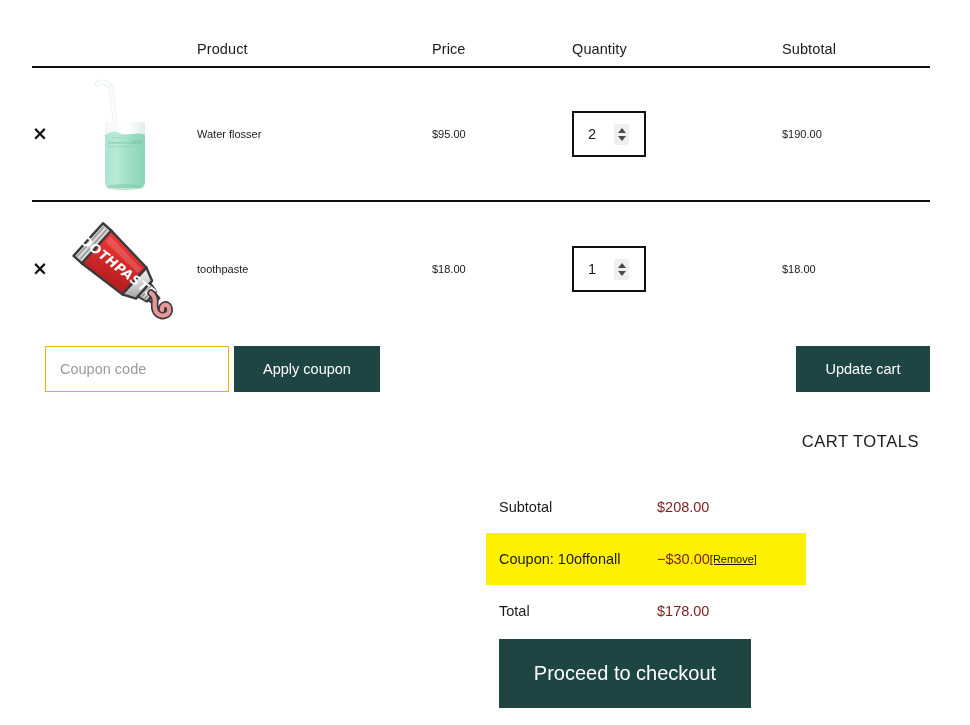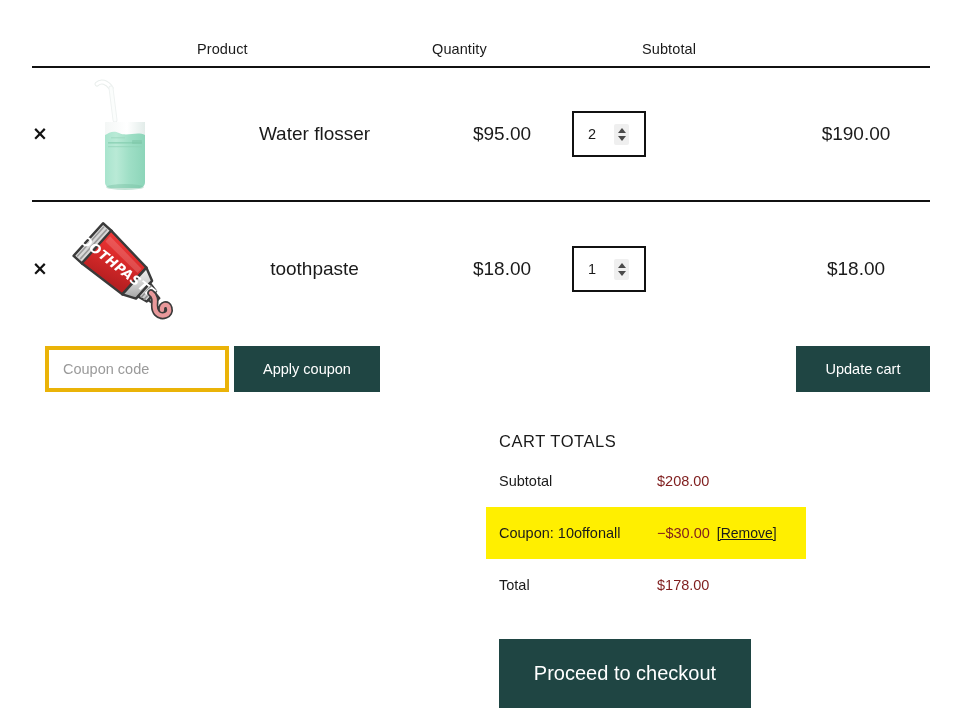--- a/index.html
+++ b/index.html
@@ -58,23 +58,22 @@
     font-size: 19px;
     font-weight: bold;
     line-height: 1;
     color: #111111;
     cursor: pointer;
     font-family: "DejaVu Sans", sans-serif;
     user-select: none;
   }
 
   .cell-text {
-    font-size: 19px;
-    color: #1a1a1a;
-    text-align: center;
+    font-size: 11px;
+    color: #1a1a1a;
   }
 
   .thumb-wrap {
     display: flex;
     align-items: center;
     justify-content: flex-start;
     height: 100%;
     overflow: visible;
   }
 
@@ -121,21 +120,21 @@
     top: 346px;
     width: 885px;
     height: 46px;
   }
   .coupon-input {
     position: absolute;
     left: 0; top: 0;
     width: 184px;
     height: 46px;
     box-sizing: border-box;
-    border: 4px solid #eab308;
+    border: 1px solid #eab308;
     background: #ffffff;
     font-family: "Liberation Sans", sans-serif;
     font-size: 14.5px;
     color: #1a1a1a;
     padding: 0 14px;
     outline: none;
   }
   .coupon-input::placeholder { color: #9a9a9a; }
 
   .btn {
@@ -165,21 +164,22 @@
   .cart-totals {
     position: absolute;
     left: 499px;
     top: 432px;
     width: 420px;
   }
   .totals-title {
     font-size: 16.5px;
     letter-spacing: 0.55px;
     color: #1a1a1a;
-    margin-bottom: 16px;
+    margin-bottom: 42px;
+    text-align: right;
   }
   .totals-row {
     display: flex;
     align-items: center;
     height: 28px;
     margin-bottom: 24px;
   }
   .totals-row.highlight {
     background: #ffef00;
     margin-left: -13px;
@@ -193,44 +193,44 @@
     width: 158px;
     flex: none;
     font-size: 14.5px;
     color: #1a1a1a;
   }
   .totals-value {
     font-size: 14.5px;
     color: #7f1d1d;
   }
   .remove-link {
-    font-size: 14px;
+    font-size: 11px;
     color: #1a1a1a;
     text-decoration: underline;
-    margin-left: 7px;
     cursor: pointer;
   }
   .btn-checkout {
     position: absolute;
     left: 499px;
     top: 639px;
     width: 252px;
     height: 69px;
     font-size: 20px;
   }
 </style>
 </head>
 <body>
 
 <div class="cart-table">
 
   <div class="cart-head">
     <div class="th col-remove"></div>
     <div class="th col-thumb"></div>
     <div class="th col-product">Product</div>
+    <div class="th col-price">Price</div>
     <div class="th col-qty">Quantity</div>
     <div class="th col-subtotal">Subtotal</div>
   </div>
 
   <div class="cart-row row-1">
     <div class="col-remove">
       <span class="remove-x">×</span>
     </div>
     <div class="col-thumb thumb-wrap">
       <svg width="96" height="120" viewBox="0 0 96 120">

